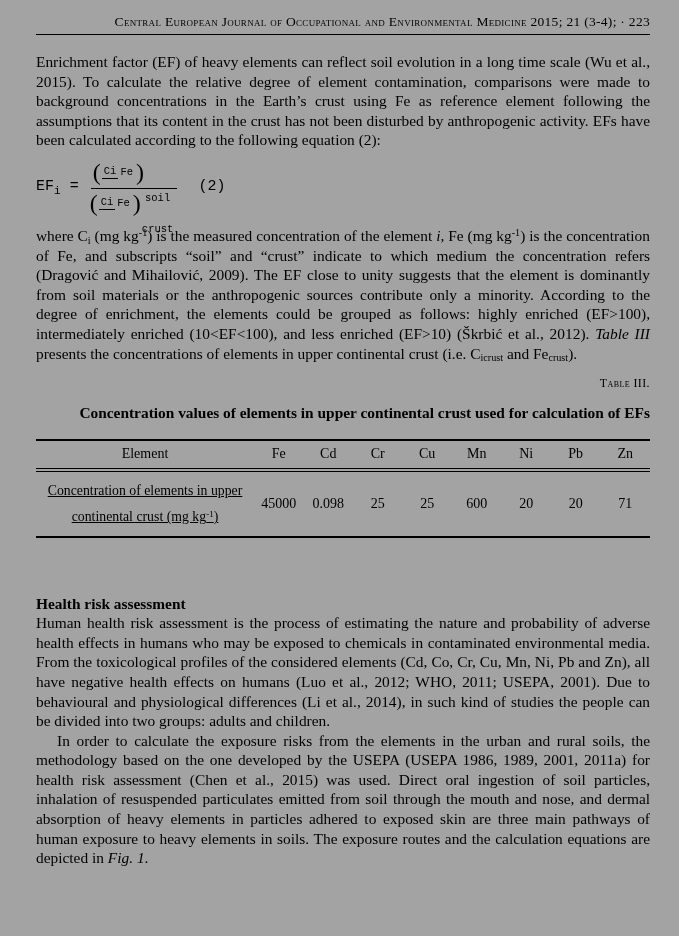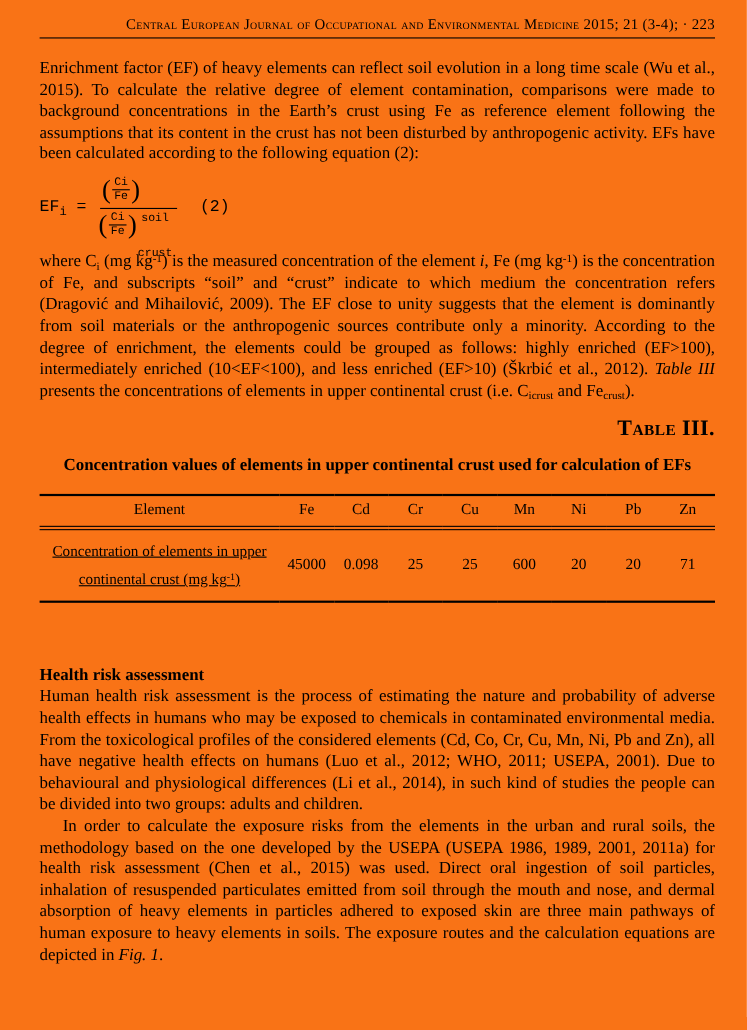--- a/index.html
+++ b/index.html
@@ -6,21 +6,21 @@
   html,body { background:#ffffff; }
   body {
     width:679px; height:936px;
     font-family:"Liberation Serif","DejaVu Serif",serif;
     color:#000;
     overflow:hidden;
   }
   .page {
     width:679px; height:936px;
     padding:14px 29px 0 36px;
-    background:#f97316;
+    background:#a3a3a3;
   }
   .page-header {
     text-align:right;
     font-variant:small-caps;
     font-size:13.5px;
     letter-spacing:0.3px;
     padding-bottom:4px;
     border-bottom:1px solid #000;
     white-space:nowrap;
   }
@@ -46,40 +46,40 @@
   .eq-equals { margin:0 9px; }
   .bigfrac { display:inline-flex; flex-direction:column; align-items:center; }
   .bigfrac-num {
     display:inline-flex; align-items:center;
     border-bottom:1px solid #000;
     padding:1px 7px 4px 2px;
   }
   .bigfrac-den { display:inline-flex; align-items:center; padding:2px 7px 0 2px; }
   .paren { font-size:24px; line-height:1; font-family:"Liberation Serif",serif; }
   .minifrac {
-    display:inline-flex; flex-direction:column; align-items:center;
+    display:inline-flex; flex-direction:row; align-items:center;
     font-size:10.5px; line-height:1.15; margin:0 1px;
   }
   .minifrac-num { border-bottom:1px solid #000; padding:0 2px; }
   .minifrac-den { padding:0 2px; }
   .frac-sub { font-size:10.5px; align-self:flex-end; position:relative; top:20px; margin-left:1px; }
   .eq-number { margin-left:18px; }
 
   
   .table-label {
     margin-top:13px;
     text-align:right;
     font-variant:small-caps;
-    font-weight:bold;
-    font-size:20px;
+    font-weight:normal;
+    font-size:12px;
     letter-spacing:0.4px;
   }
   .table-caption {
     margin:13px 0 17px;
-    text-align:center;
+    text-align:right;
     font-weight:bold;
     font-size:15.4px;
   }
   table.data-table {
     width:100%;
     border-collapse:collapse;
     border-top:2px solid #000;
     border-bottom:2px solid #000;
     font-size:14px;
   }

